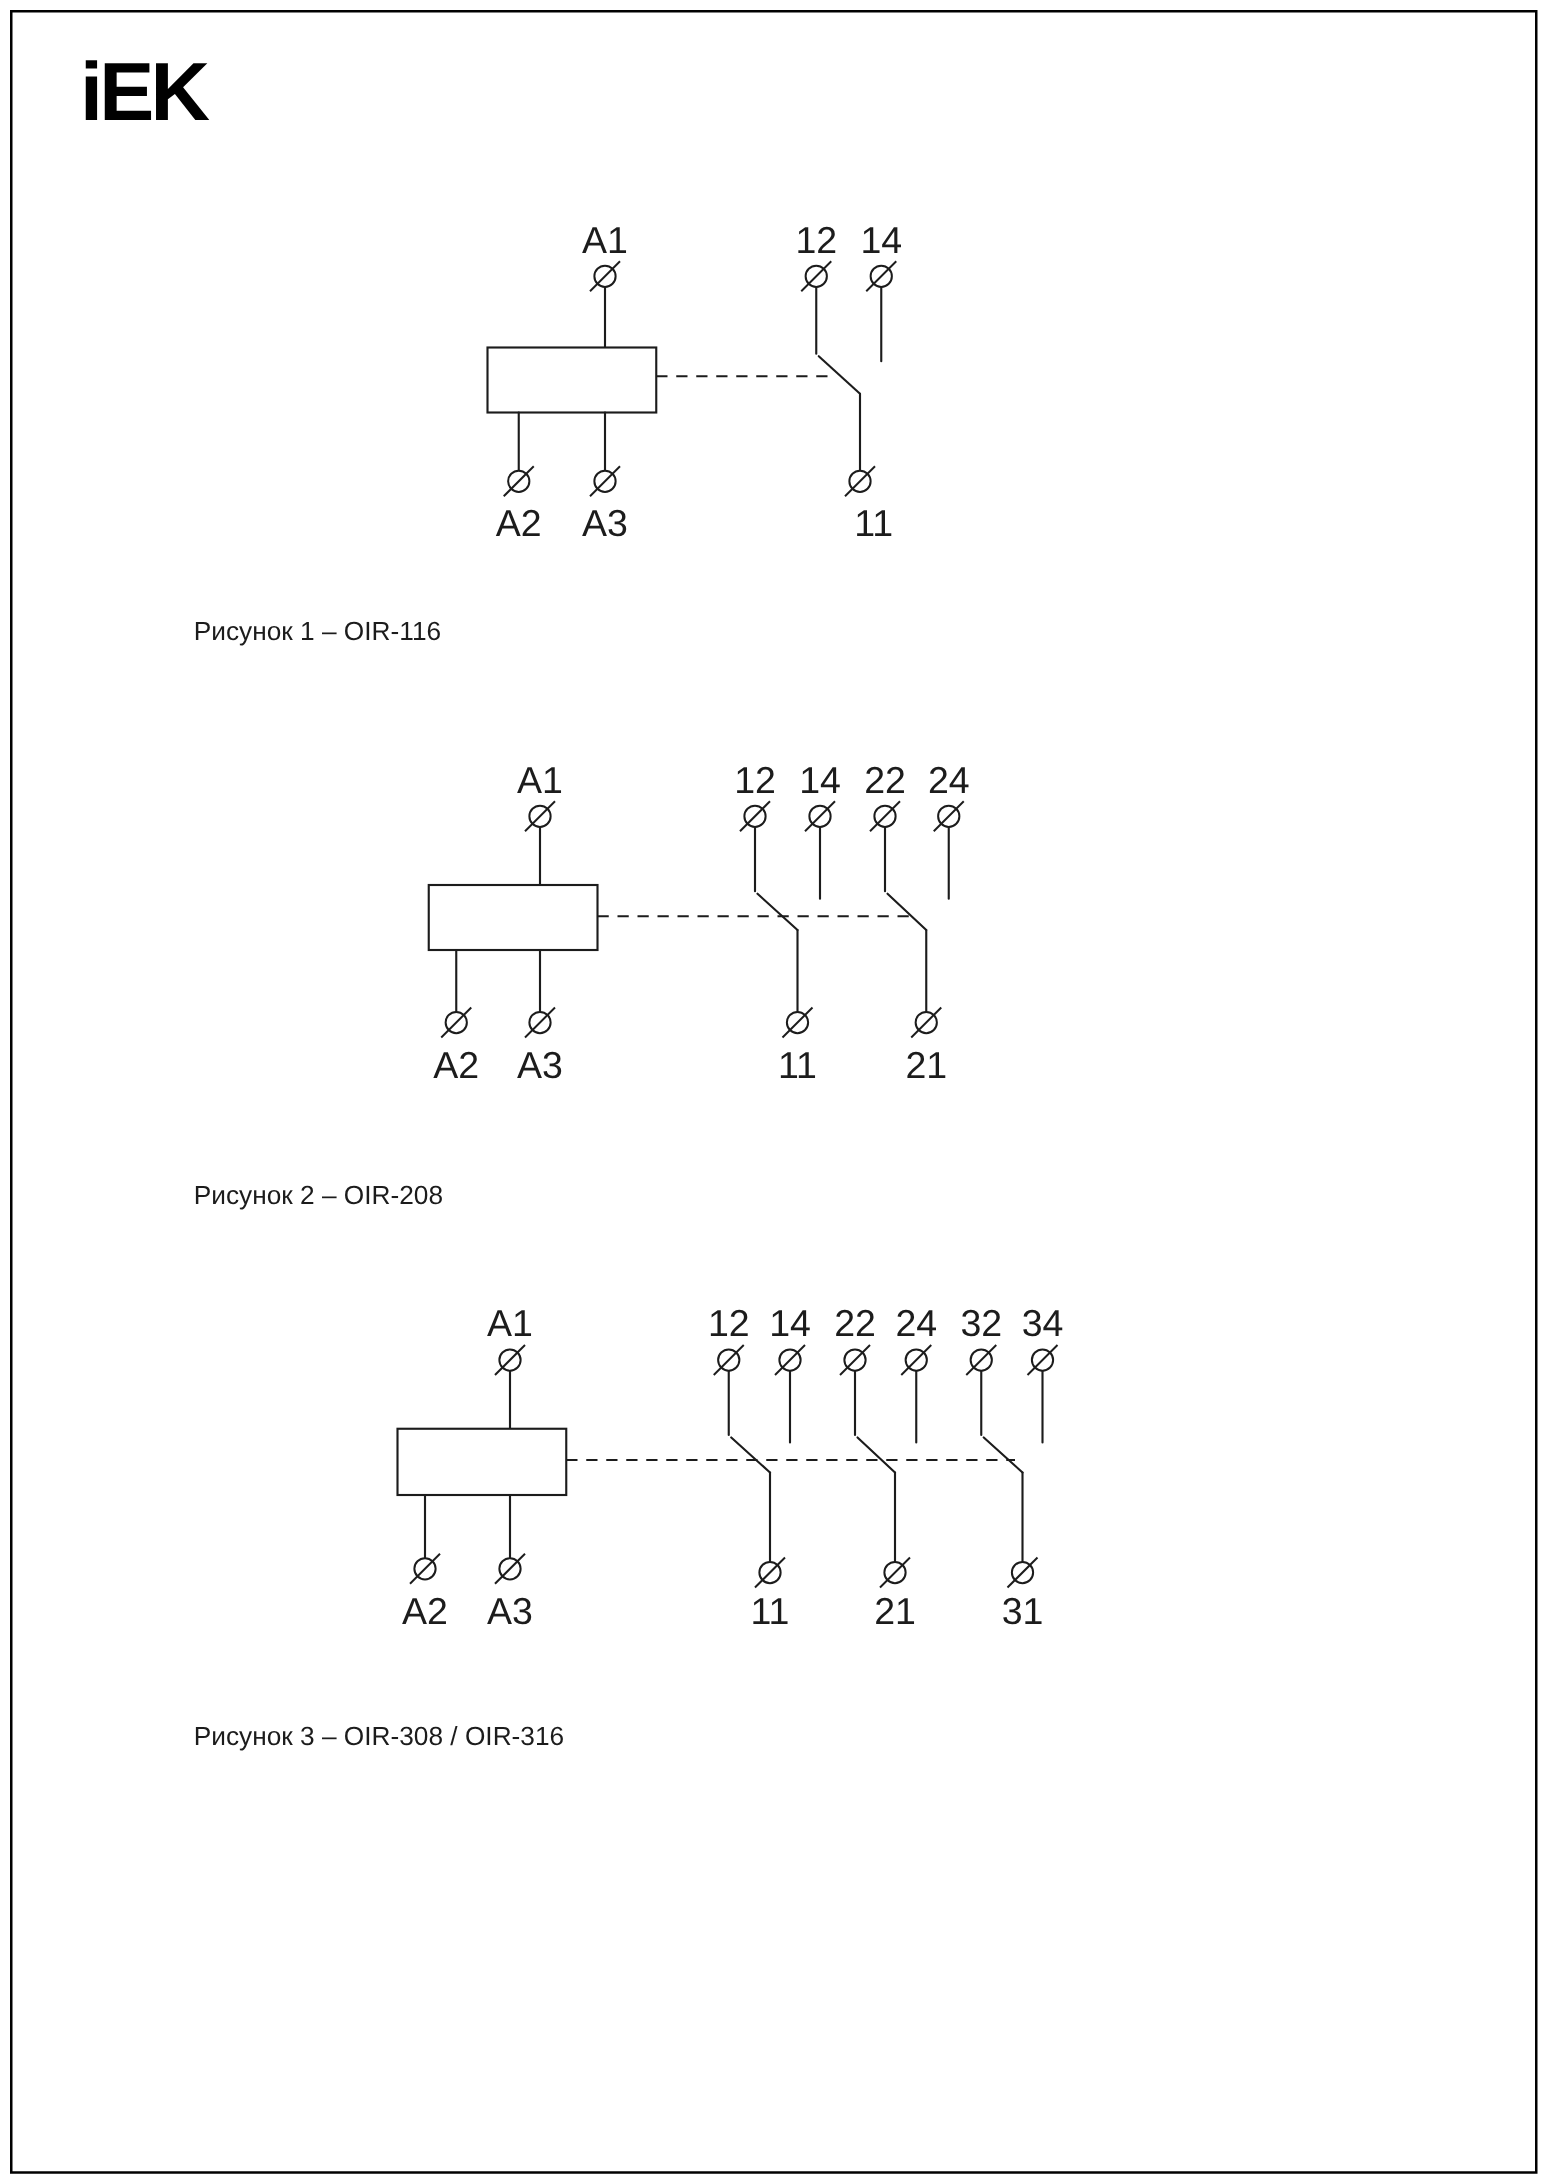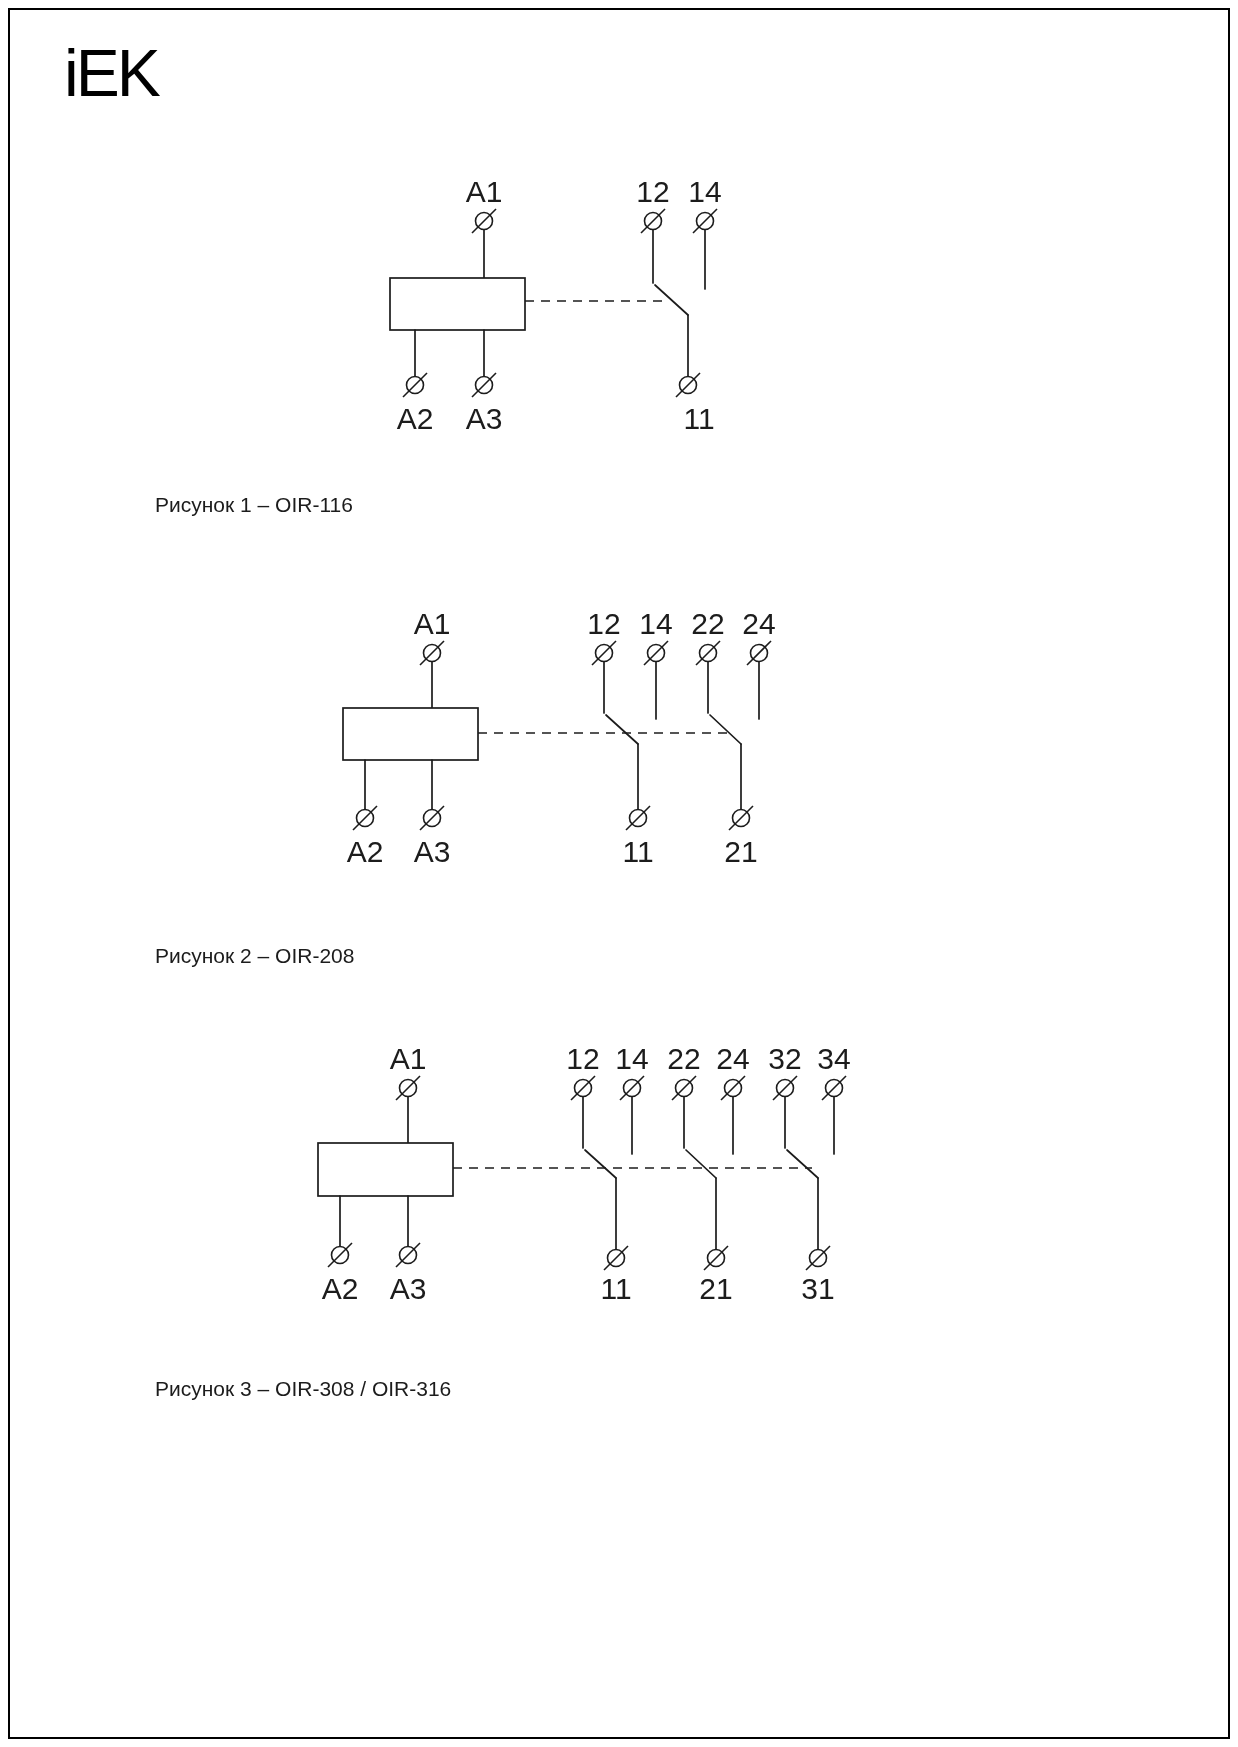--- a/index.html
+++ b/index.html
@@ -1,18 +1,18 @@
 <!DOCTYPE html>
 <html><head>
 <meta charset="utf-8">
 <style>
   html,body{margin:0;padding:0;background:#ffffff;}
   .page{position:relative;width:1238px;height:1747px;background:#ffffff;font-family:"Liberation Sans",sans-serif;overflow:hidden;}
   .frame{position:absolute;inset:8px;border:2.5px solid #000;pointer-events:none;}
-  .logo{position:absolute;left:64px;top:40px;font-size:66px;font-weight:400;letter-spacing:-3px;color:#000;line-height:1;font-family:"Liberation Sans",sans-serif;}
+  .logo{position:absolute;left:64px;top:40px;font-size:66px;font-weight:700;letter-spacing:-3px;color:#000;line-height:1;font-family:"Liberation Sans",sans-serif;}
   svg.diagram{position:absolute;left:0;top:0;width:1238px;height:1747px;}
   .w{stroke:#1c1c1c;stroke-width:1.7;fill:none;stroke-linecap:round;}
   .box{stroke:#1c1c1c;stroke-width:1.7;fill:#ffffff;}
   .dash{stroke:#1c1c1c;stroke-width:1.5;fill:none;stroke-dasharray:9 7;}
   .t{font-family:"Liberation Sans",sans-serif;font-size:30px;fill:#1c1c1c;text-anchor:middle;}
   .cap{font-family:"Liberation Sans",sans-serif;font-size:21px;fill:#1c1c1c;text-anchor:start;}
 </style>
 </head>
 <body>
 

